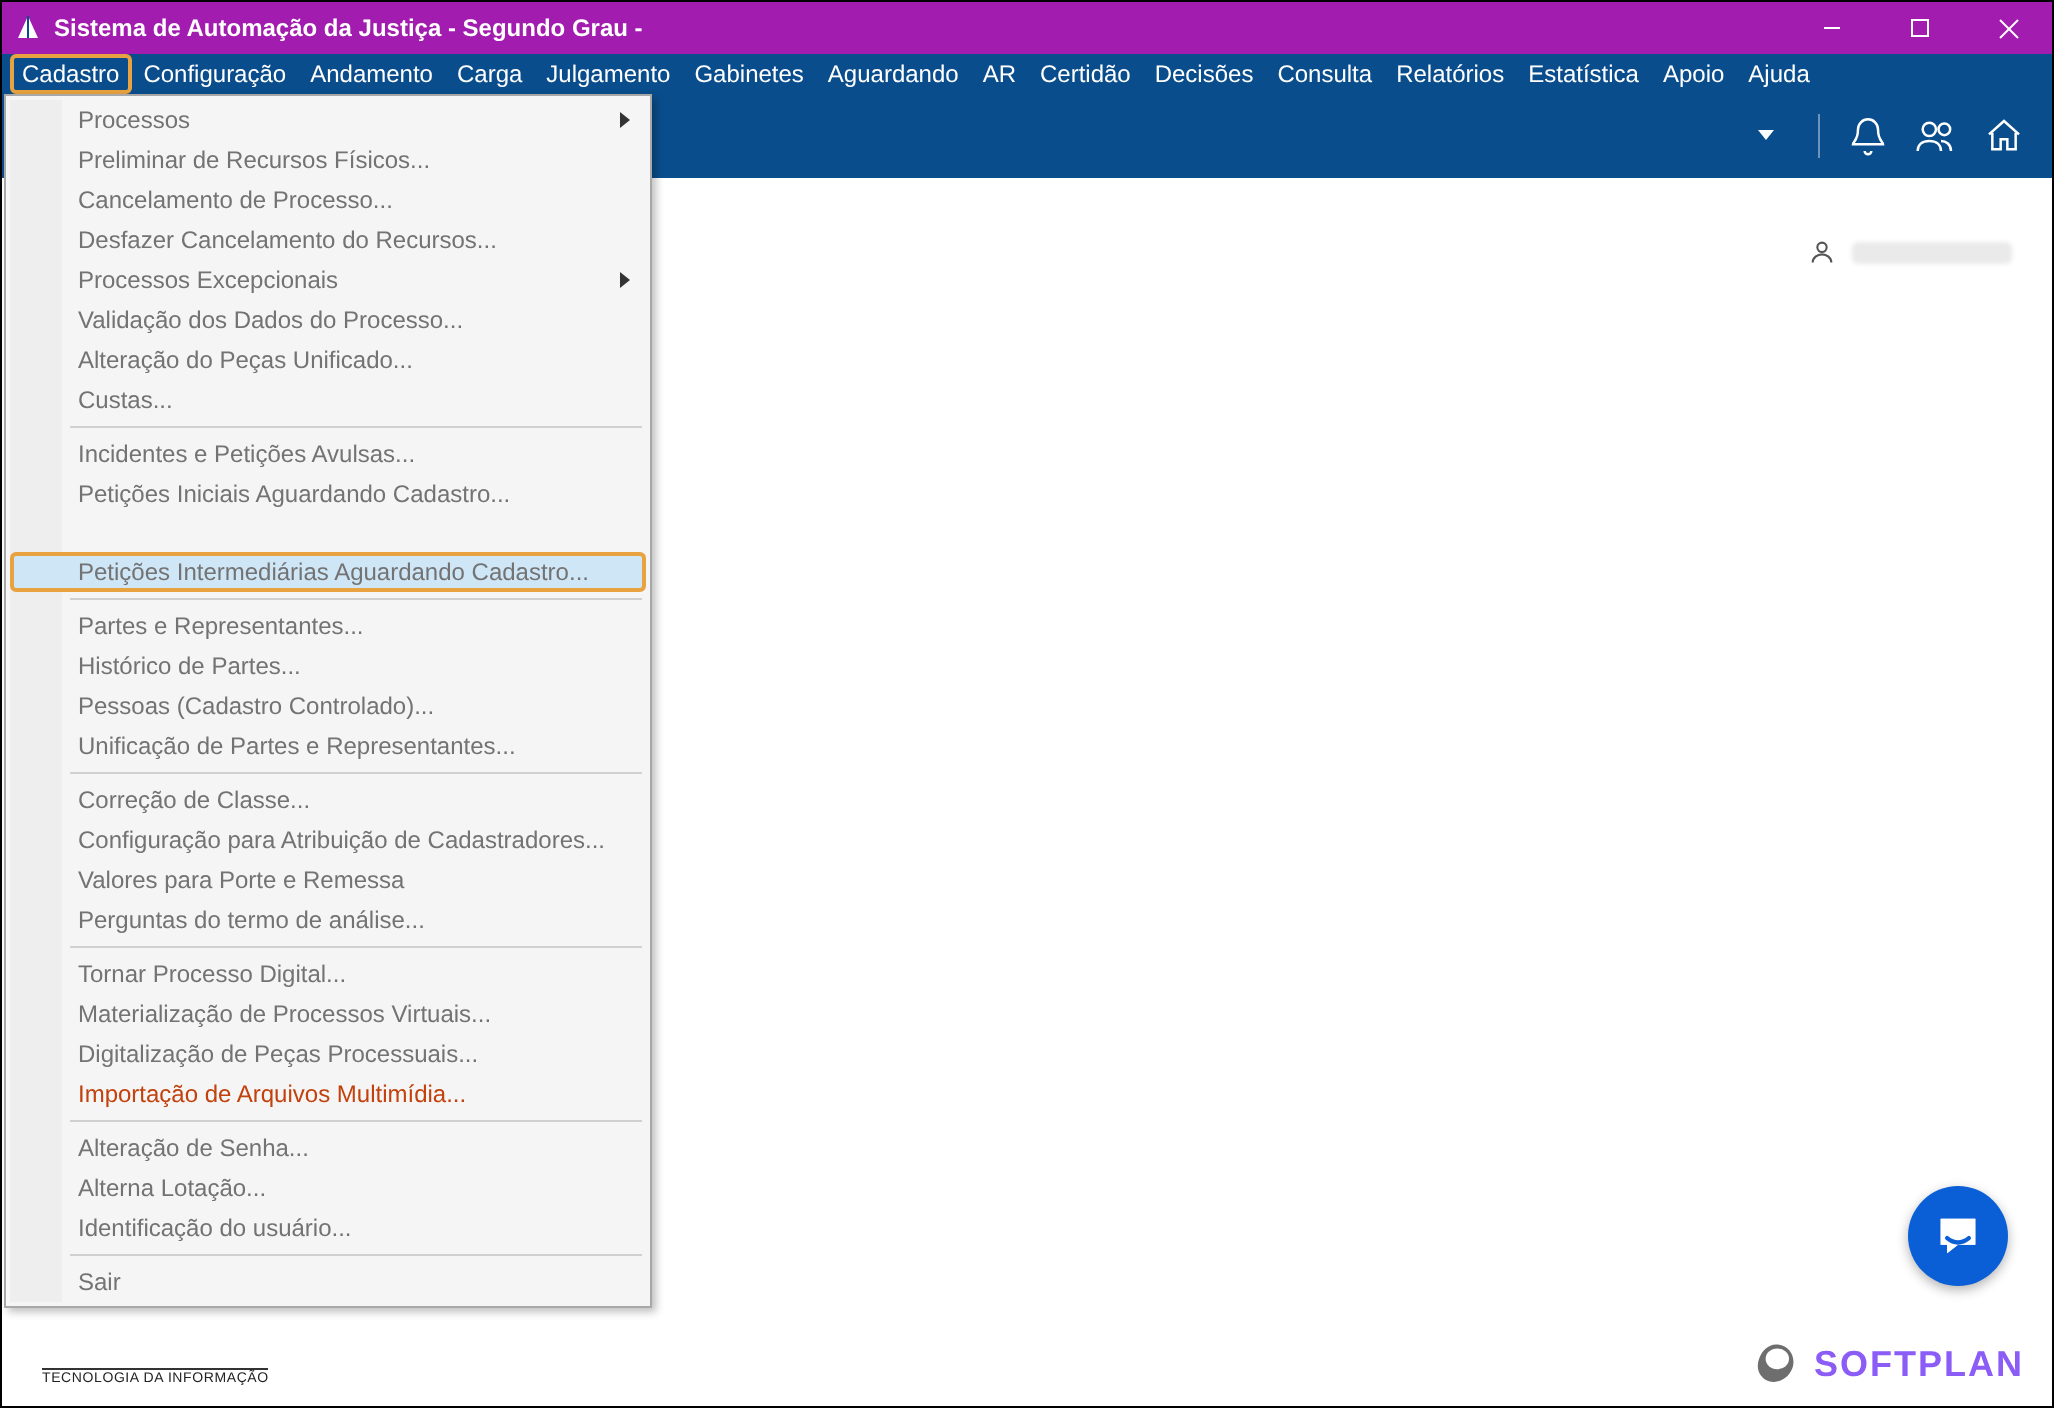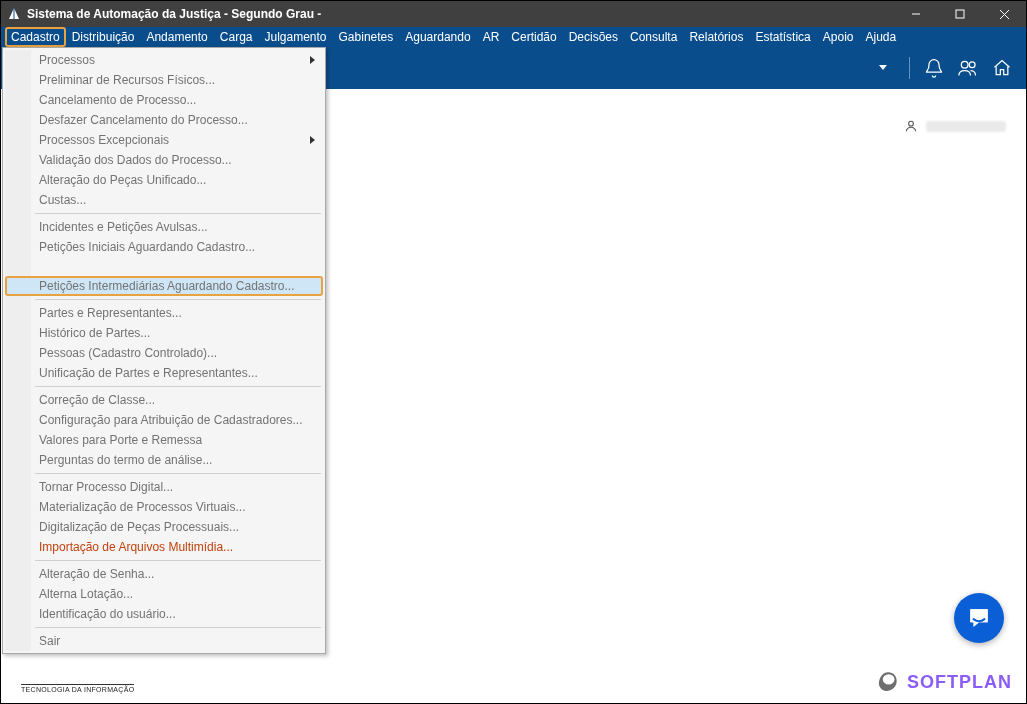--- a/index.html
+++ b/index.html
@@ -7,21 +7,21 @@
       font-family: "Segoe UI", Tahoma, sans-serif;
       font-size: 12px;
       background: #fff;
       width: 1027px;
       height: 704px;
       overflow: hidden;
       border: 1px solid #000;
       position: relative;
     }
     .titlebar {
-      background: #404040;
+      background: #a21caf;
       height: 26px;
       display: flex;
       align-items: center;
       color: #fff;
       padding-left: 6px;
       position: relative;
     }
     .titlebar .app-icon {
       width: 14px;
       height: 14px;
@@ -254,21 +254,21 @@
       <svg width="11" height="11">
           <line x1="1" y1="1" x2="10" y2="10"></line>
           <line x1="10" y1="1" x2="1" y2="10"></line>
         </svg>
     </div>
   </div>
 </div>
 
 <div class="menubar">
   <div class="menu-item highlighted">Cadastro</div>
-  <div class="menu-item">Distribuição</div>
+  <div class="menu-item">Configuração</div>
   <div class="menu-item">Andamento</div>
   <div class="menu-item">Carga</div>
   <div class="menu-item">Julgamento</div>
   <div class="menu-item">Gabinetes</div>
   <div class="menu-item">Aguardando</div>
   <div class="menu-item">AR</div>
   <div class="menu-item">Certidão</div>
   <div class="menu-item">Decisões</div>
   <div class="menu-item">Consulta</div>
   <div class="menu-item">Relatórios</div>
@@ -313,21 +313,21 @@
       <span>Processos</span>
       <span class="arrow"></span>
     </div>
   <div class="dd-item">
       <span>Preliminar de Recursos Físicos...</span>
     </div>
   <div class="dd-item">
       <span>Cancelamento de Processo...</span>
     </div>
   <div class="dd-item">
-      <span>Desfazer Cancelamento do Processo...</span>
+      <span>Desfazer Cancelamento do Recursos...</span>
     </div>
   <div class="dd-item">
       <span>Processos Excepcionais</span>
       <span class="arrow"></span>
     </div>
   <div class="dd-item">
       <span>Validação dos Dados do Processo...</span>
     </div>
   <div class="dd-item">
       <span>Alteração do Peças Unificado...</span>

